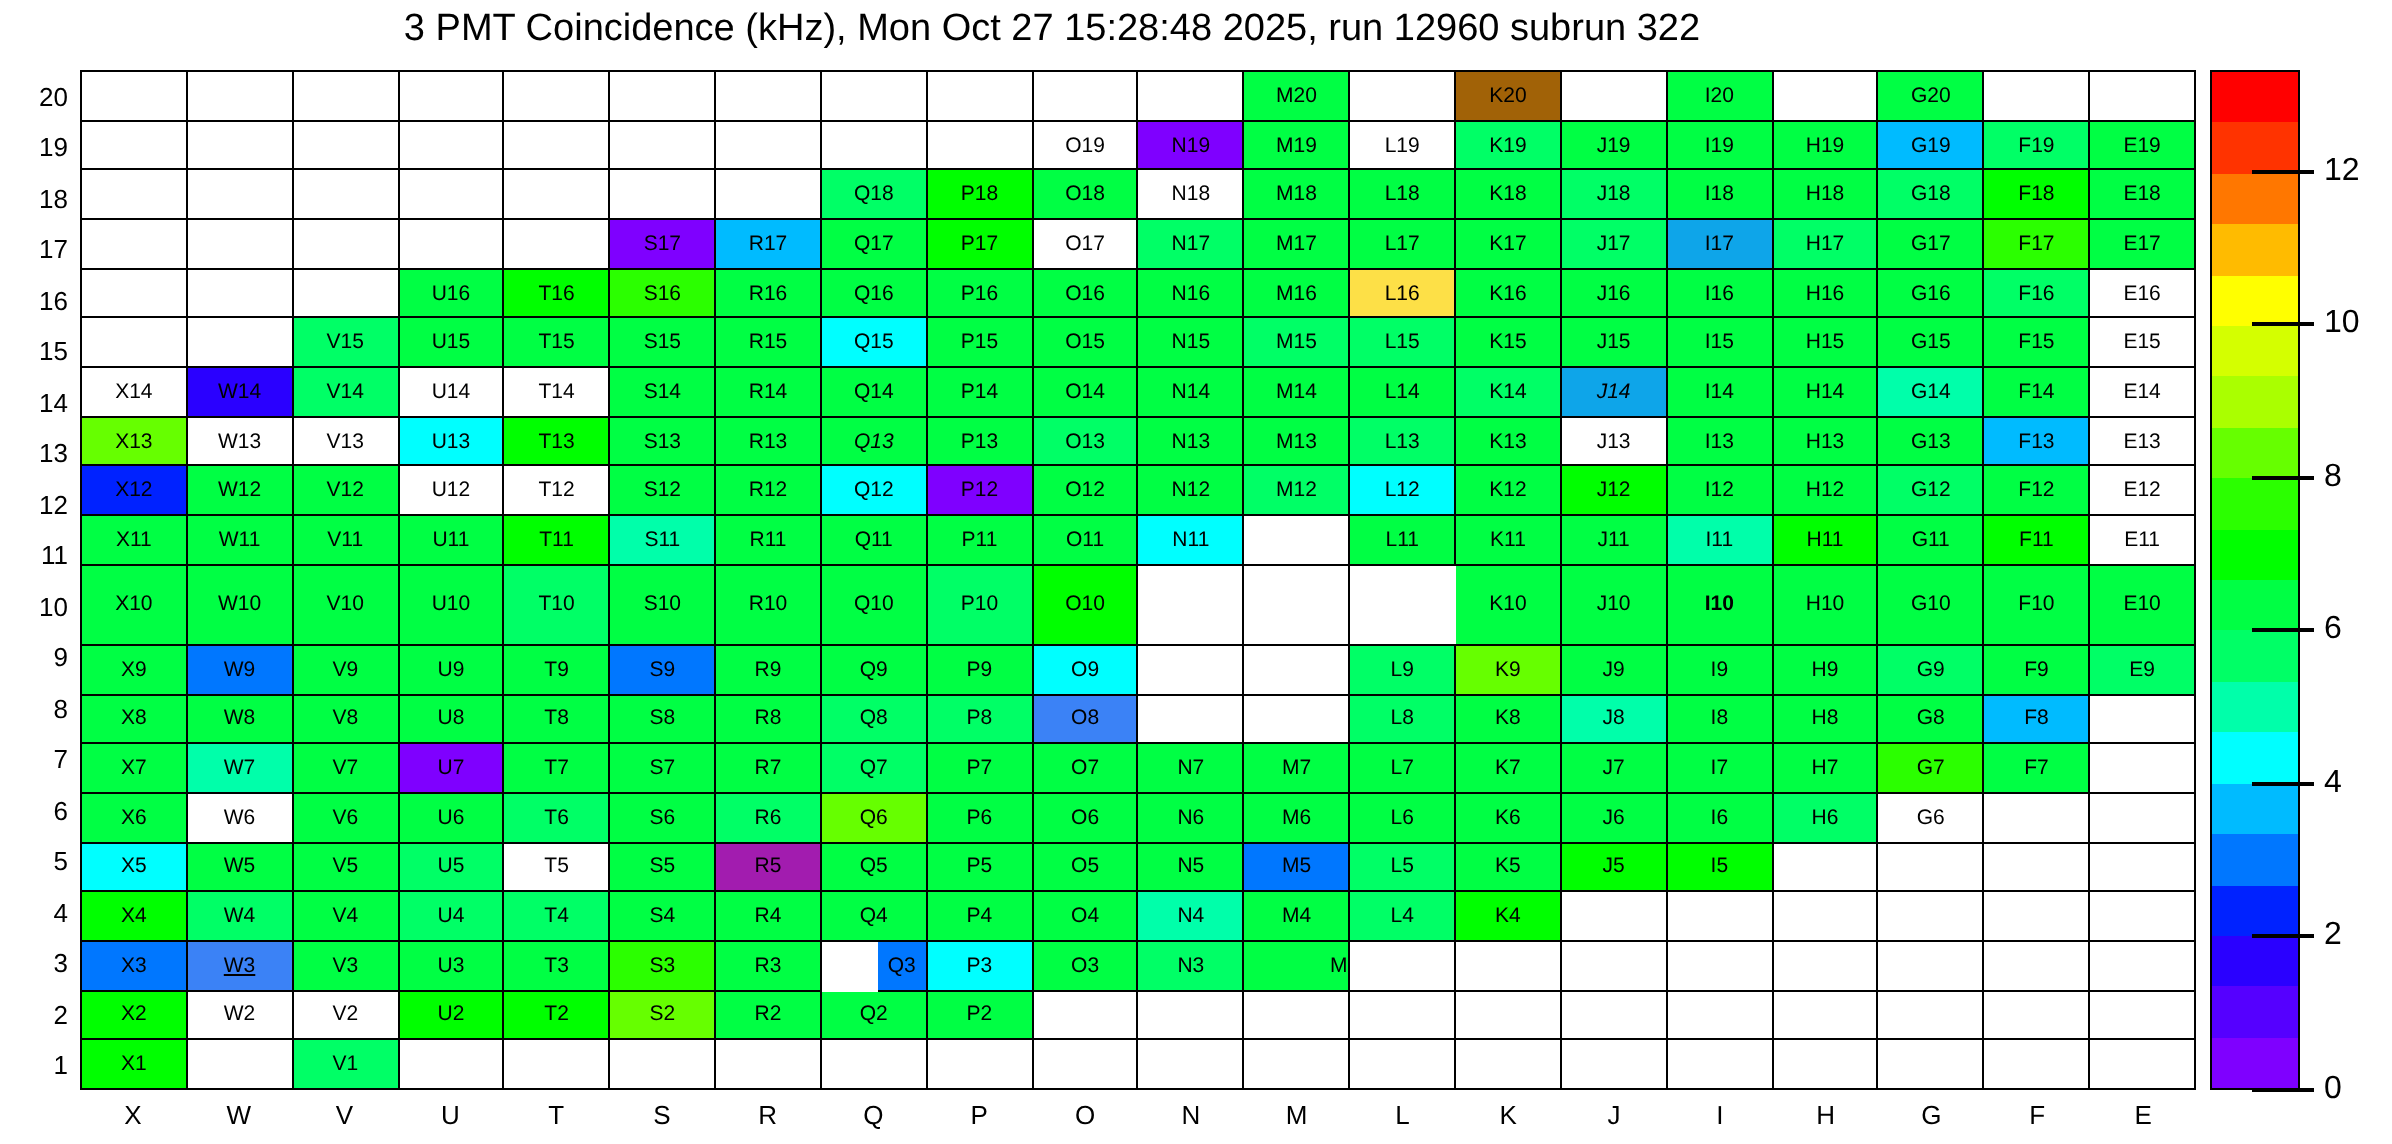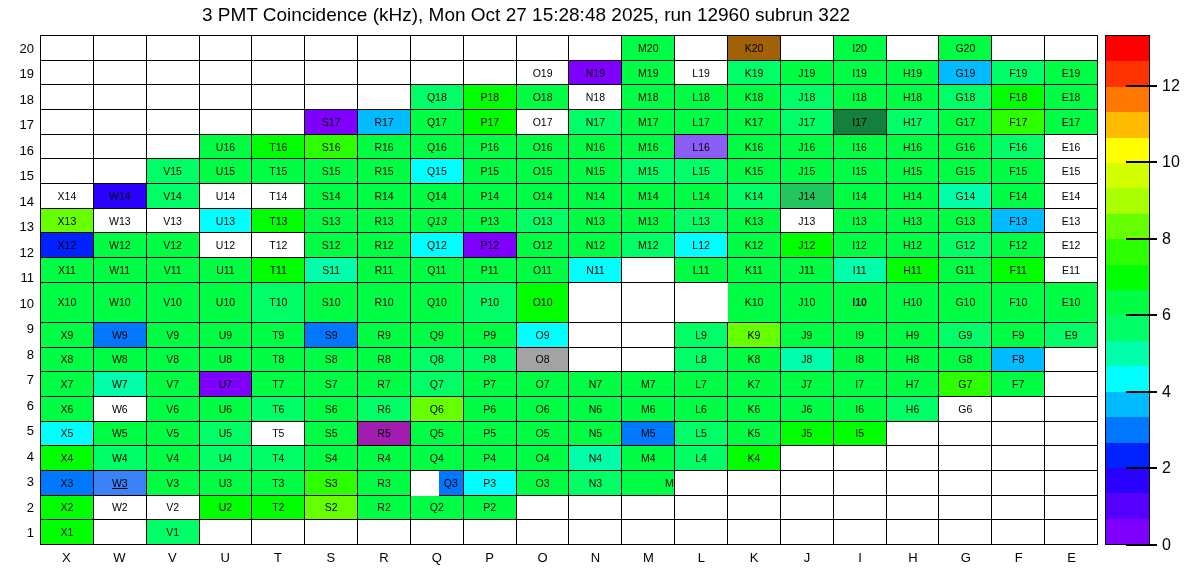--- a/index.html
+++ b/index.html
@@ -94,38 +94,38 @@
       <div class="cell" style="background: rgb(127, 0, 255);">S17</div>
       <div class="cell" style="background: rgb(0, 187, 255);">R17</div>
       <div class="cell" style="background: rgb(0, 255, 68);">Q17</div>
       <div class="cell" style="background: rgb(0, 255, 0);">P17</div>
       <div class="cell" style="background: rgb(255, 255, 255);">O17</div>
       <div class="cell" style="background: rgb(0, 255, 102);">N17</div>
       <div class="cell" style="background: rgb(0, 255, 68);">M17</div>
       <div class="cell" style="background: rgb(0, 255, 68);">L17</div>
       <div class="cell" style="background: rgb(0, 255, 68);">K17</div>
       <div class="cell" style="background: rgb(0, 255, 102);">J17</div>
-      <div class="cell" style="background: #15803d;">I17</div>
+      <div class="cell" style="background: #0ea5e9;">I17</div>
       <div class="cell" style="background: rgb(0, 255, 102);">H17</div>
       <div class="cell" style="background: rgb(0, 255, 68);">G17</div>
       <div class="cell" style="background: rgb(43, 255, 0);">F17</div>
       <div class="cell" style="background: rgb(0, 255, 68);">E17</div>
       <div class="cell" style="background: rgb(255, 255, 255);"></div>
       <div class="cell" style="background: rgb(255, 255, 255);"></div>
       <div class="cell" style="background: rgb(255, 255, 255);"></div>
       <div class="cell" style="background: rgb(0, 255, 68);">U16</div>
       <div class="cell" style="background: rgb(0, 255, 0);">T16</div>
       <div class="cell" style="background: rgb(43, 255, 0);">S16</div>
       <div class="cell" style="background: rgb(0, 255, 68);">R16</div>
       <div class="cell" style="background: rgb(0, 255, 68);">Q16</div>
       <div class="cell" style="background: rgb(0, 255, 68);">P16</div>
       <div class="cell" style="background: rgb(0, 255, 68);">O16</div>
       <div class="cell" style="background: rgb(0, 255, 68);">N16</div>
       <div class="cell" style="background: rgb(0, 255, 68);">M16</div>
-      <div class="cell" style="background: #8b5cf6;">L16</div>
+      <div class="cell" style="background: #fde047;">L16</div>
       <div class="cell" style="background: rgb(0, 255, 68);">K16</div>
       <div class="cell" style="background: rgb(0, 255, 68);">J16</div>
       <div class="cell" style="background: rgb(0, 255, 68);">I16</div>
       <div class="cell" style="background: rgb(0, 255, 68);">H16</div>
       <div class="cell" style="background: rgb(0, 255, 68);">G16</div>
       <div class="cell" style="background: rgb(0, 255, 102);">F16</div>
       <div class="cell" style="background: rgb(255, 255, 255);">E16</div>
       <div class="cell" style="background: rgb(255, 255, 255);"></div>
       <div class="cell" style="background: rgb(255, 255, 255);"></div>
       <div class="cell" style="background: rgb(0, 255, 102);">V15</div>
@@ -153,21 +153,21 @@
       <div class="cell" style="background: rgb(255, 255, 255);">T14</div>
       <div class="cell" style="background: rgb(0, 255, 68);">S14</div>
       <div class="cell" style="background: rgb(0, 255, 68);">R14</div>
       <div class="cell" style="background: rgb(0, 255, 68);">Q14</div>
       <div class="cell" style="background: rgb(0, 255, 68);">P14</div>
       <div class="cell" style="background: rgb(0, 255, 68);">O14</div>
       <div class="cell" style="background: rgb(0, 255, 68);">N14</div>
       <div class="cell" style="background: rgb(0, 255, 68);">M14</div>
       <div class="cell" style="background: rgb(0, 255, 68);">L14</div>
       <div class="cell" style="background: rgb(0, 255, 102);">K14</div>
-      <div class="cell" style="background: #22c55e;">J14</div>
+      <div class="cell" style="background: #0ea5e9; font-style: italic;">J14</div>
       <div class="cell" style="background: rgb(0, 255, 68);">I14</div>
       <div class="cell" style="background: rgb(0, 255, 68);">H14</div>
       <div class="cell" style="background: rgb(0, 255, 170);">G14</div>
       <div class="cell" style="background: rgb(0, 255, 68);">F14</div>
       <div class="cell" style="background: rgb(255, 255, 255);">E14</div>
       <div class="cell" style="background: rgb(102, 255, 0);">X13</div>
       <div class="cell" style="background: rgb(255, 255, 255);">W13</div>
       <div class="cell" style="background: rgb(255, 255, 255);">V13</div>
       <div class="cell" style="background: rgb(0, 255, 255);">U13</div>
       <div class="cell" style="background: rgb(0, 255, 0);">T13</div>
@@ -268,21 +268,21 @@
       <div class="cell" style="background: rgb(0, 255, 102);">E9</div>
       <div class="cell" style="background: rgb(0, 255, 68);">X8</div>
       <div class="cell" style="background: rgb(0, 255, 68);">W8</div>
       <div class="cell" style="background: rgb(0, 255, 68);">V8</div>
       <div class="cell" style="background: rgb(0, 255, 68);">U8</div>
       <div class="cell" style="background: rgb(0, 255, 68);">T8</div>
       <div class="cell" style="background: rgb(0, 255, 68);">S8</div>
       <div class="cell" style="background: rgb(0, 255, 68);">R8</div>
       <div class="cell" style="background: rgb(0, 255, 102);">Q8</div>
       <div class="cell" style="background: rgb(0, 255, 102);">P8</div>
-      <div class="cell" style="background: #a3a3a3;">O8</div>
+      <div class="cell" style="background: #3b82f6;">O8</div>
       <div class="cell" style="background: rgb(255, 255, 255);"></div>
       <div class="cell" style="background: rgb(255, 255, 255);"></div>
       <div class="cell" style="background: rgb(0, 255, 102);">L8</div>
       <div class="cell" style="background: rgb(0, 255, 68);">K8</div>
       <div class="cell" style="background: rgb(0, 255, 170);">J8</div>
       <div class="cell" style="background: rgb(0, 255, 68);">I8</div>
       <div class="cell" style="background: rgb(0, 255, 68);">H8</div>
       <div class="cell" style="background: rgb(0, 255, 68);">G8</div>
       <div class="cell" style="background: rgb(0, 187, 255);">F8</div>
       <div class="cell" style="background: rgb(255, 255, 255);"></div>

